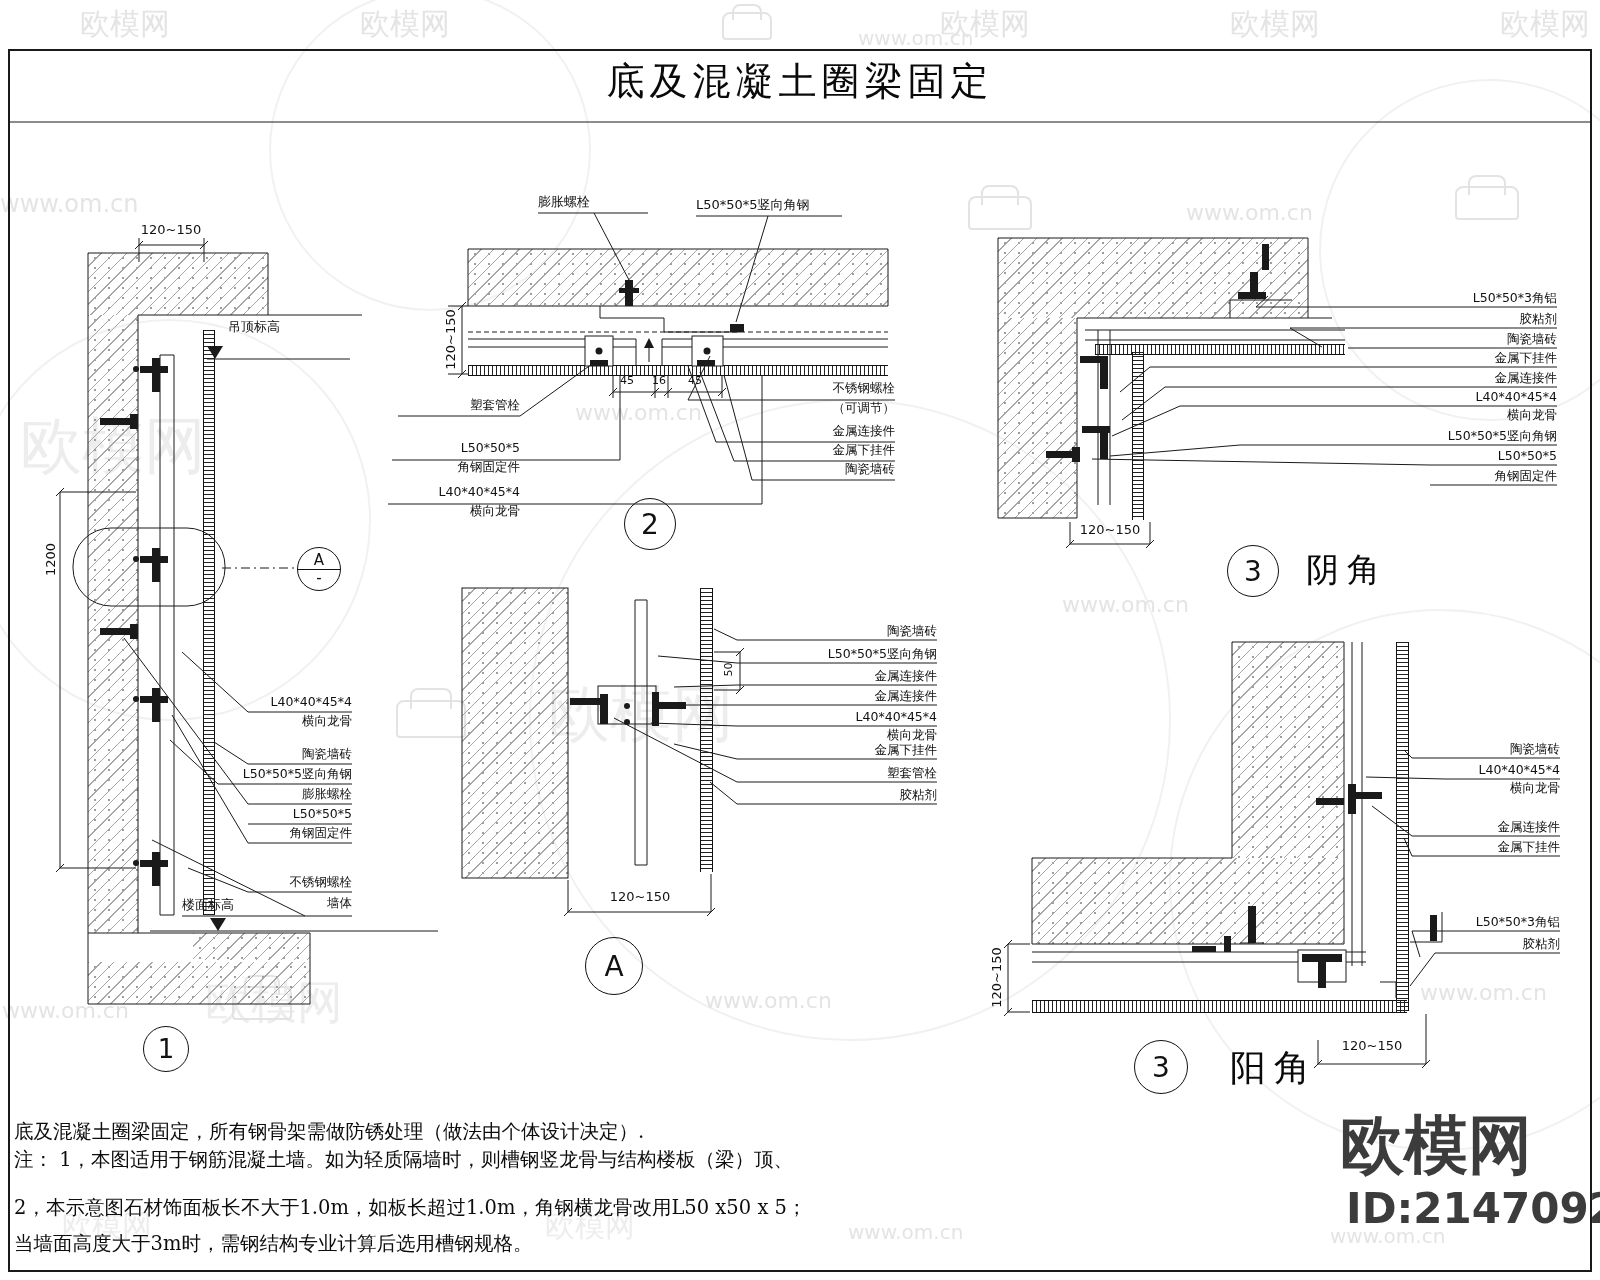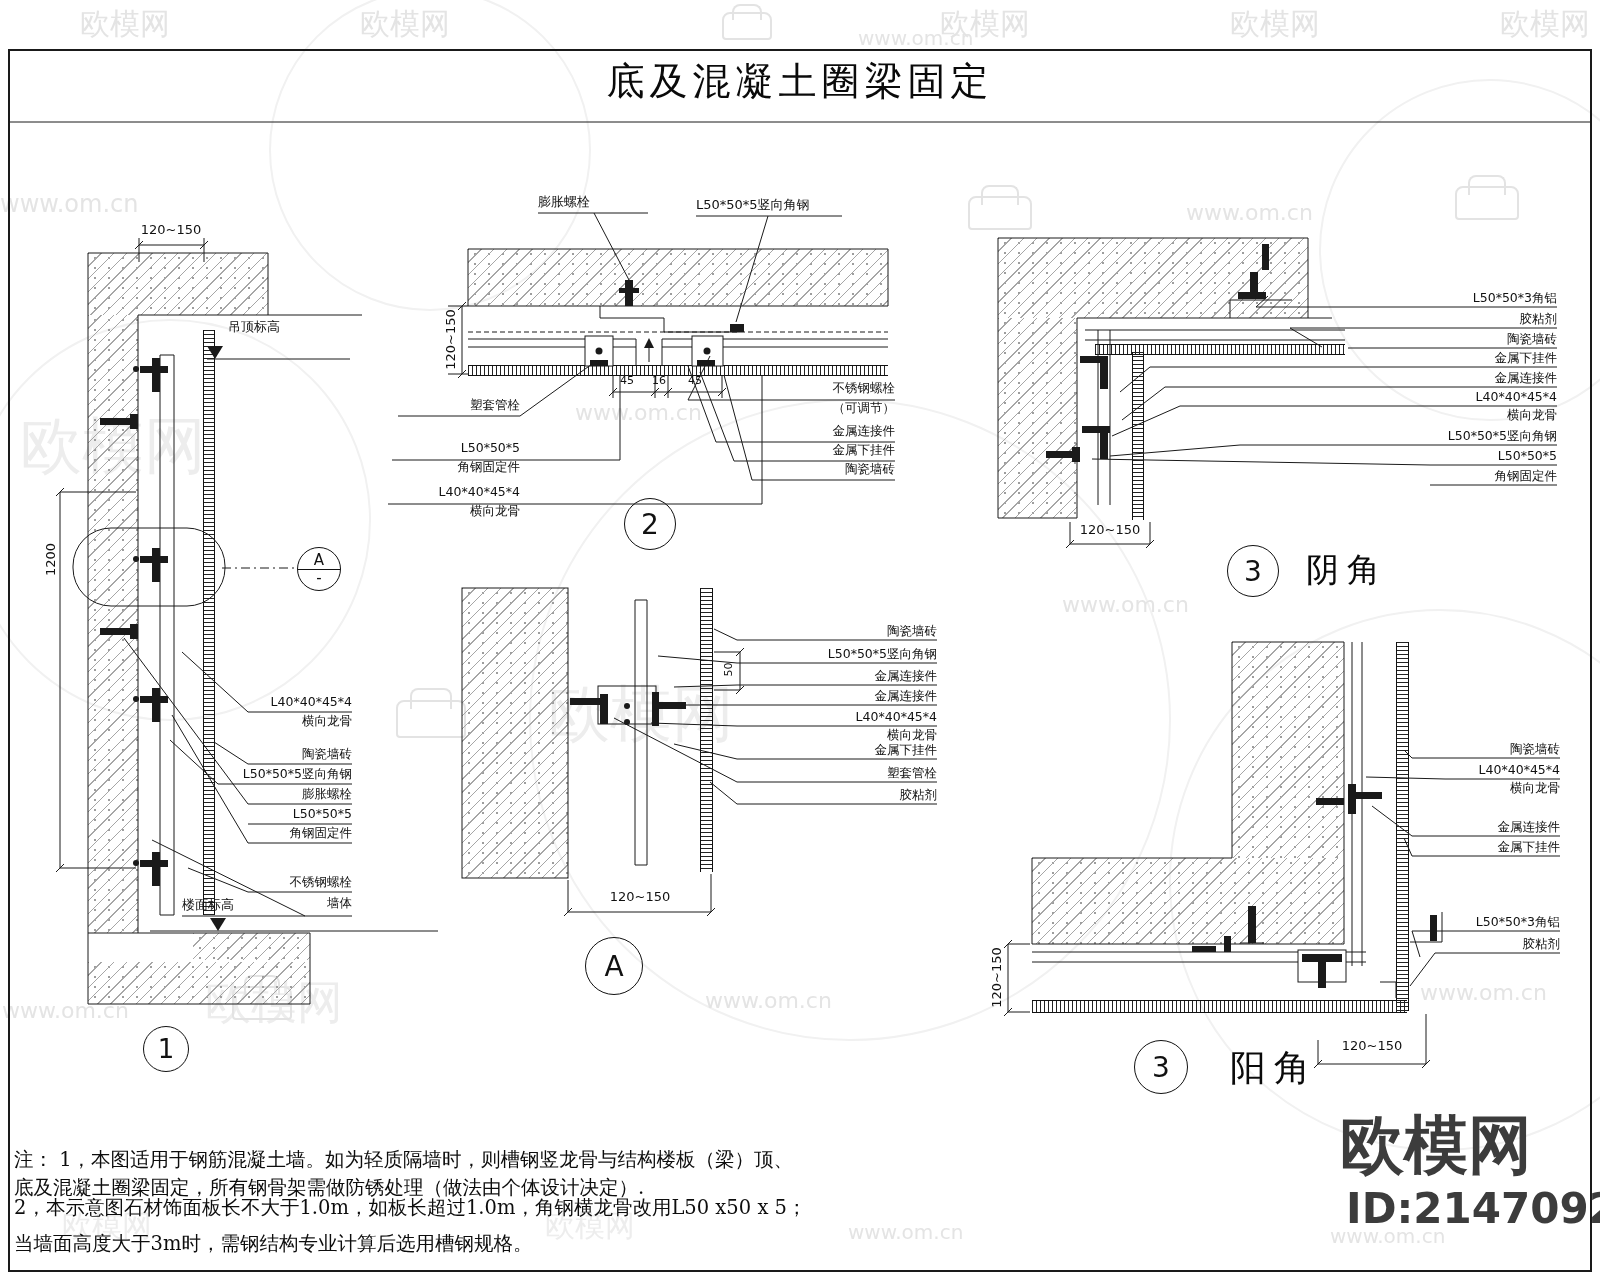--- a/index.html
+++ b/index.html
@@ -424,18 +424,18 @@
 <div class="lbl ra" style="left:1415px;top:820px;width:145px">金属连接件</div>
 <div class="lbl ra" style="left:1415px;top:840px;width:145px">金属下挂件</div>
 <div class="lbl ra" style="left:1415px;top:915px;width:145px">L50*50*3角铝</div>
 <div class="lbl ra" style="left:1415px;top:937px;width:145px">胶粘剂</div>
 <div class="dimtxt vdim" style="left:961px;top:970px;width:70px">120~150</div>
 <div class="dimtxt" style="left:1332px;top:1038px;width:80px">120~150</div>
 <div class="marker" style="left:1134px;top:1040px;width:52px;height:52px;font-size:28px">3</div>
 <div class="dtl-title" style="left:1230px;top:1044px;font-size:36px">阳角</div>
 
 <div class="notes" style="left:14px;top:1146px">注：  1，本图适用于钢筋混凝土墙。如为轻质隔墙时，则槽钢竖龙骨与结构楼板（梁）顶、</div>
-<div class="notes" style="left:14px;top:1174px">底及混凝土圈梁固定，所有钢骨架需做防锈处理（做法由个体设计决定）.</div>
+<div class="notes" style="left:14px;top:1118px">底及混凝土圈梁固定，所有钢骨架需做防锈处理（做法由个体设计决定）.</div>
 <div class="notes" style="left:14px;top:1194px">2，本示意图石材饰面板长不大于1.0m，如板长超过1.0m，角钢横龙骨改用L50 x50 x 5；</div>
 <div class="notes" style="left:14px;top:1230px">当墙面高度大于3m时，需钢结构专业计算后选用槽钢规格。</div>
 
 <div class="brand" style="left:1340px;top:1102px;font-size:64px">欧模网</div>
 <div class="brand" style="left:1346px;top:1184px;font-size:42px;font-weight:bold">ID:2147092</div>
 
 </body></html>

